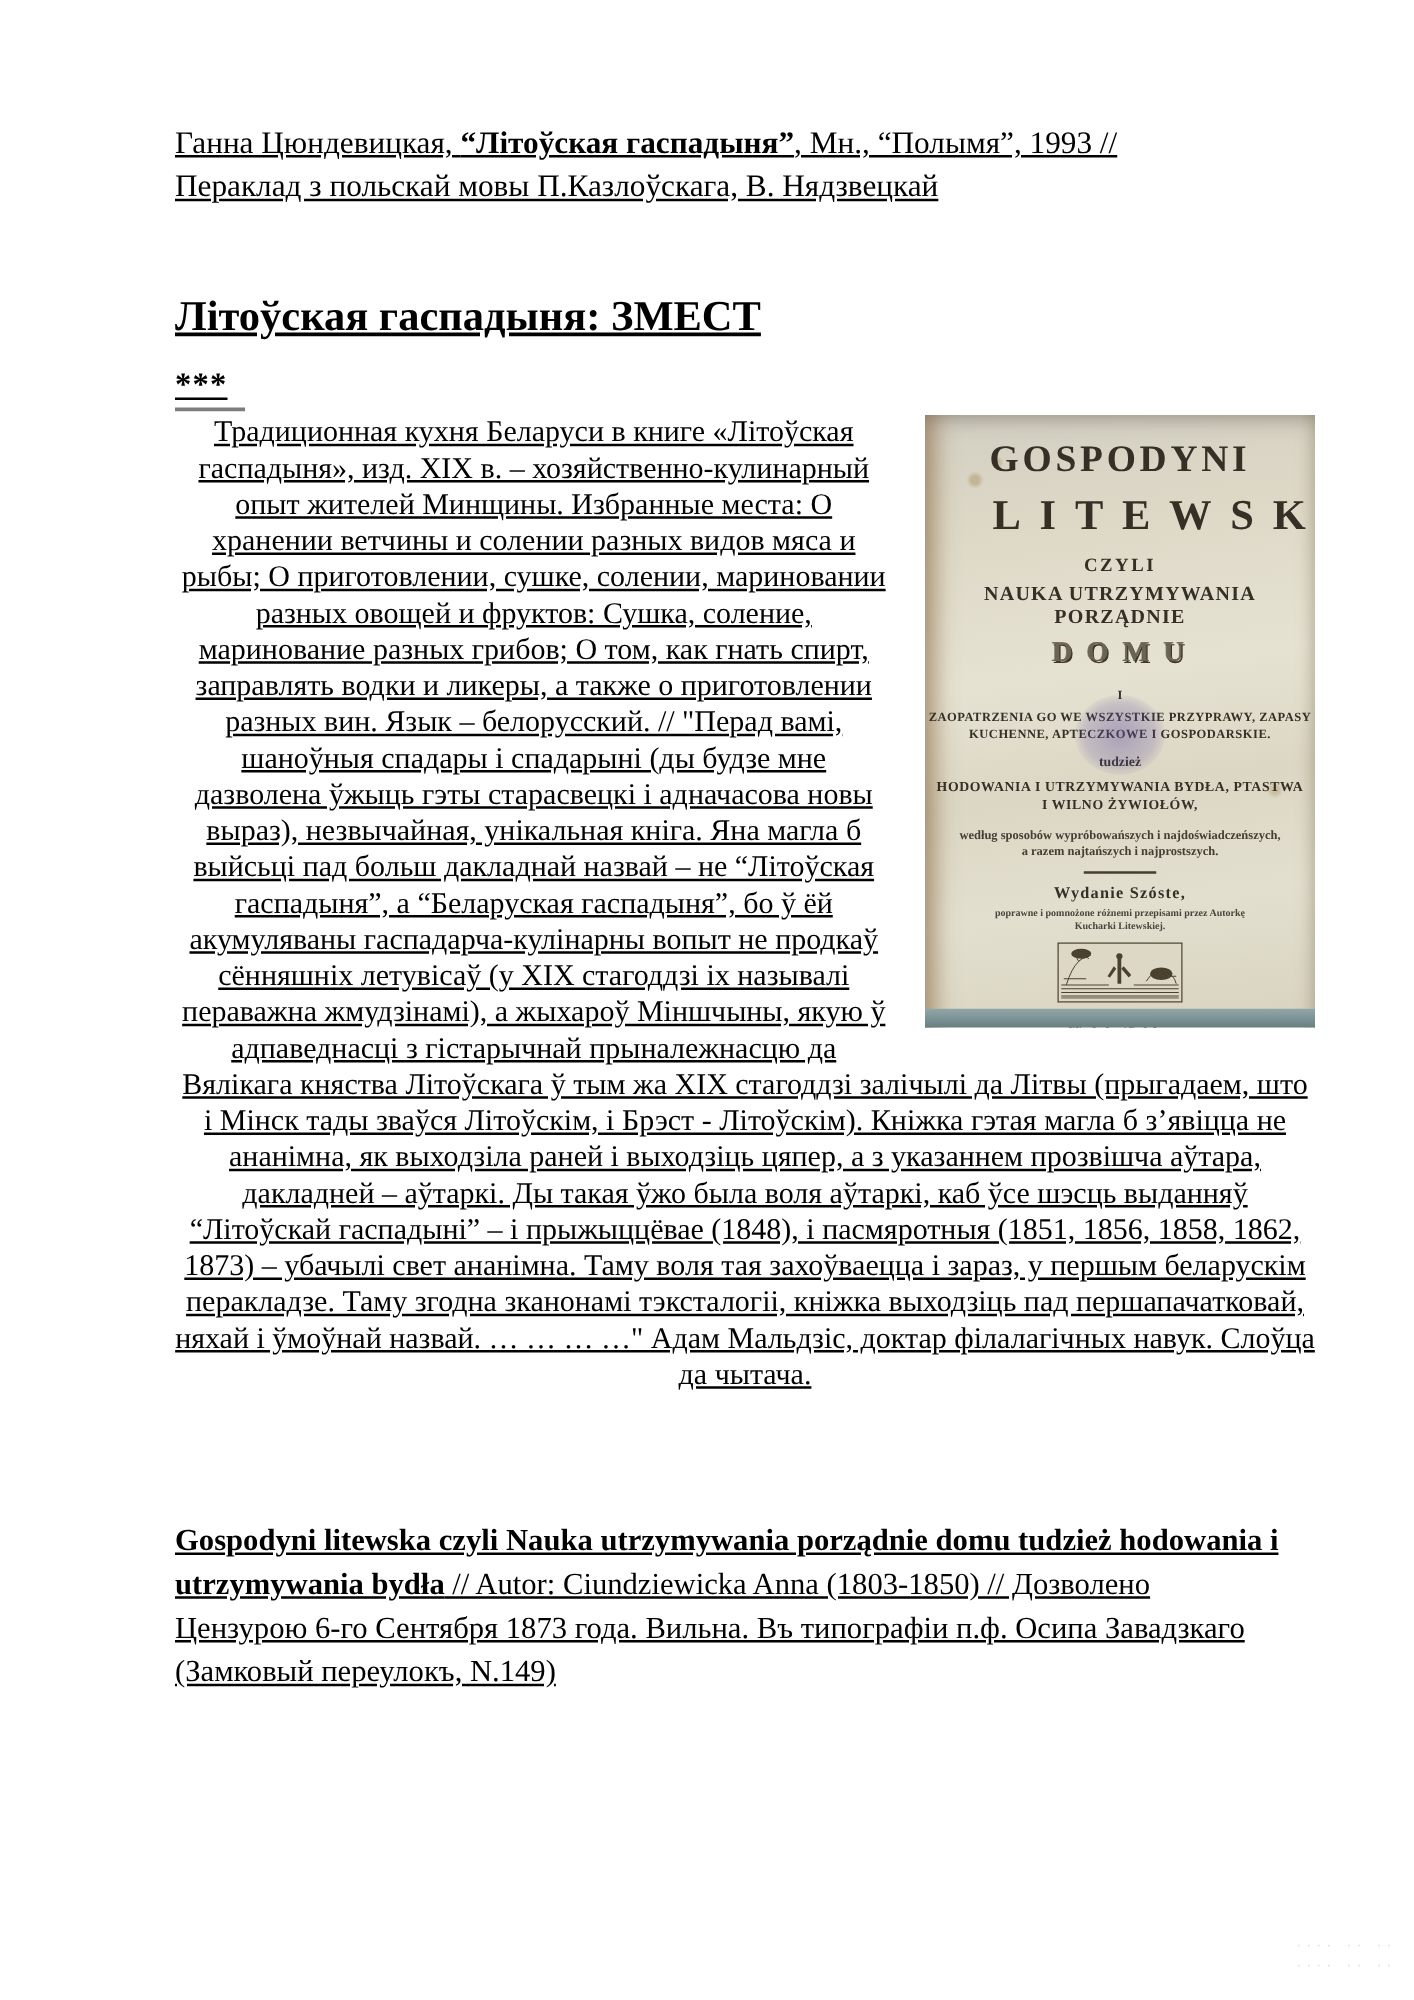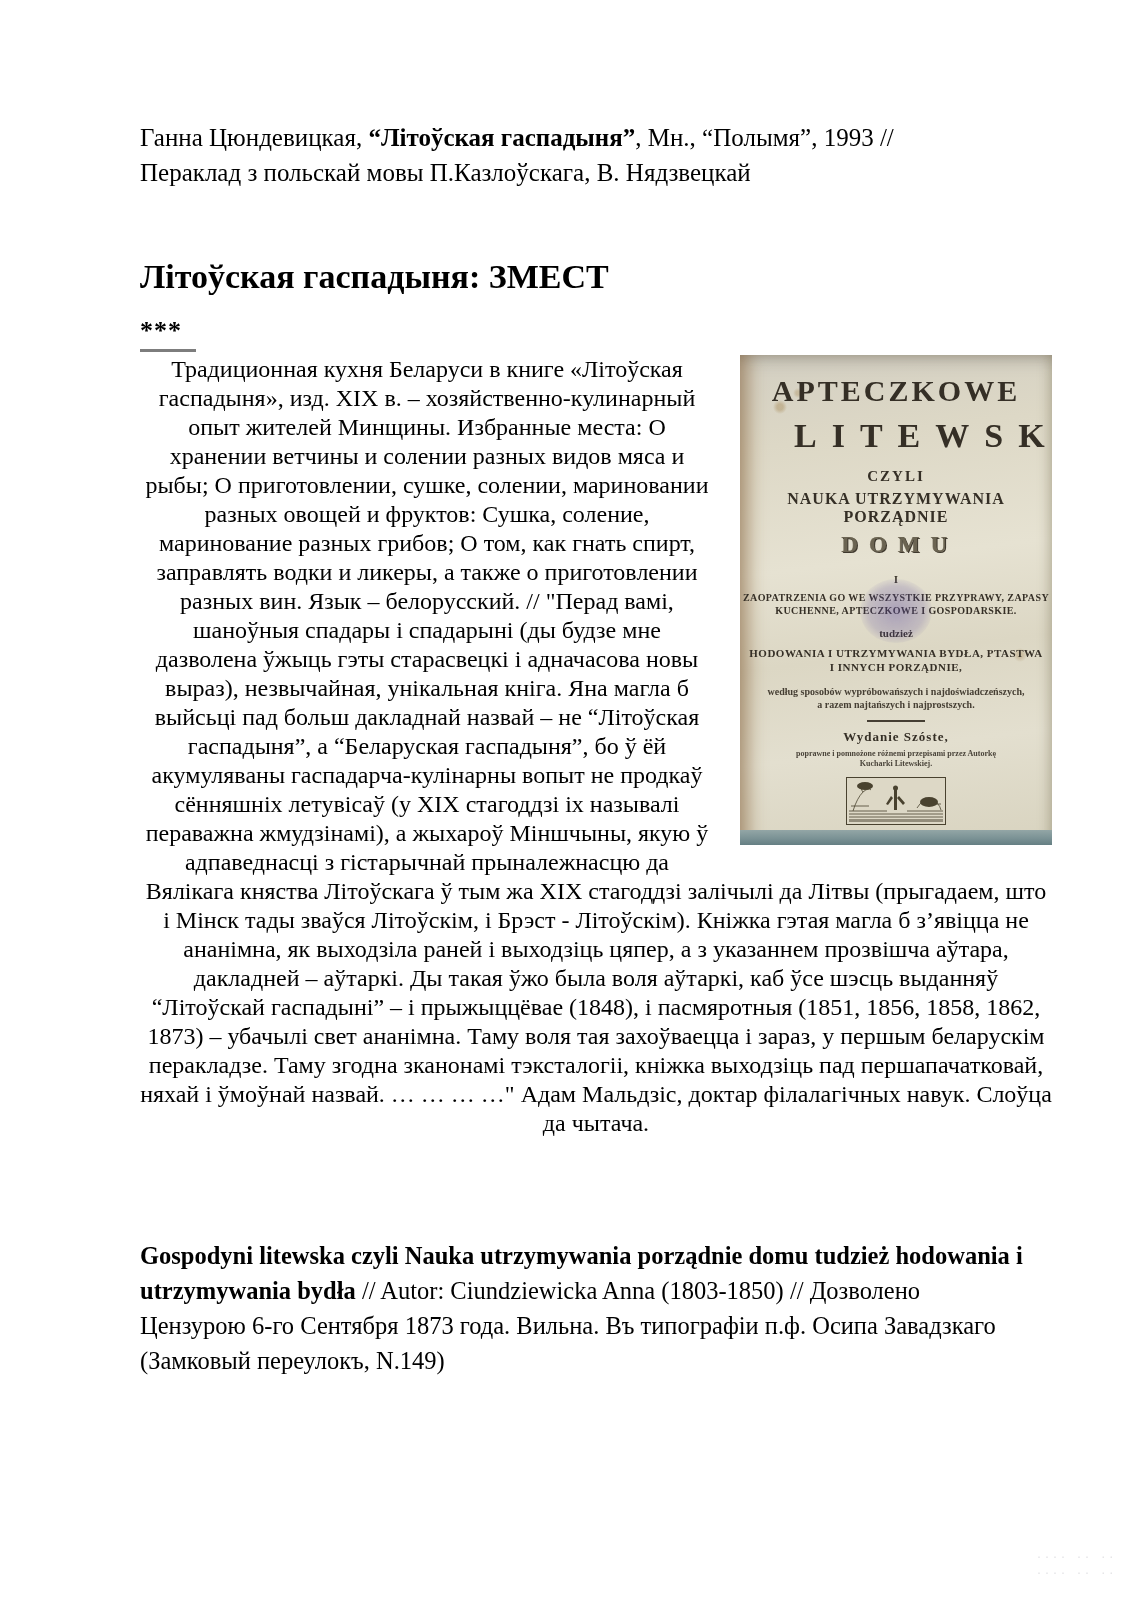--- a/index.html
+++ b/index.html
@@ -1,20 +1,20 @@
 <!DOCTYPE html>
 <html><head>
 <meta charset="utf-8">
 <style>
   html,body{margin:0;padding:0;background:#ffffff;}
   .page{
     position:relative;width:1131px;height:1600px;background:#ffffff;overflow:hidden;
     font-family:"Liberation Serif","DejaVu Serif",serif;color:#000;
   }
-  .content{position:absolute;left:140px;top:120px;width:912px;}
+  .content{position:absolute;left:140px;top:97px;width:912px;text-decoration:underline;}
   .citation{font-size:25px;line-height:35px;margin:0;}
   .citation .bold{font-weight:bold;}
   .heading{font-size:34px;line-height:35px;font-weight:bold;margin:69px 0 0 0;}
   .marker{font-size:26px;line-height:26px;margin-top:24px;font-weight:bold;letter-spacing:1px;}
   .rule{width:56px;height:3px;background:#7d7d7d;margin-top:5px;}
   .bodywrap{margin-top:3px;}
   .body-text{font-size:24px;line-height:29px;margin:0;text-align:center;}
   
   .book-photo{
     float:right;width:312px;height:490px;margin:0 0 10px 26px;position:relative;overflow:hidden;
@@ -70,29 +70,29 @@
     </p>
 
     <div class="heading">Літоўская гаспадыня: ЗМЕСТ</div>
 
     <div class="marker">***</div>
     <div class="rule"></div>
 
     <div class="bodywrap">
 
       <div class="book-photo">
-        <div class="bp-t1">APTECZKOWE</div>
+        <div class="bp-t1">GOSPODYNI</div>
         <div class="bp-t2">LITEWSKA</div>
         <div class="bp-czyli">CZYLI</div>
         <div class="bp-sub1">NAUKA UTRZYMYWANIA PORZĄDNIE</div>
         <div class="bp-domu">DOMU</div>
         <div class="bp-i">I</div>
         <div class="bp-small"><span>ZAOPATRZENIA GO WE WSZYSTKIE PRZYPRAWY, ZAPASY</span><br><span>KUCHENNE, APTECZKOWE I GOSPODARSKIE.</span></div>
         <div class="bp-tudziez">tudzież</div>
-        <div class="bp-hod"><span>HODOWANIA I UTRZYMYWANIA BYDŁA, PTASTWA</span><br><span>I INNYCH PORZĄDNIE,</span></div>
+        <div class="bp-hod"><span>HODOWANIA I UTRZYMYWANIA BYDŁA, PTASTWA</span><br><span>I WILNO ŻYWIOŁÓW,</span></div>
         <div class="bp-wedlug"><span>według sposobów wypróbowańszych i najdoświadczeńszych,</span><br><span>a razem najtańszych i najprostszych.</span></div>
         <div class="bp-rule"></div>
         <div class="bp-edition">Wydanie Szóste,</div>
         <div class="bp-ednote"><span>poprawne i pomnożone różnemi przepisami przez Autorkę</span><br><span>Kucharki Litewskiej.</span></div>
         <svg class="bp-vignette" viewBox="0 0 98 46" xmlns="http://www.w3.org/2000/svg">
           <rect x="0" y="0" width="98" height="46" fill="#ddd8c6"></rect>
           <g stroke="#49422f" stroke-width="0.8" fill="none">
             <line x1="2" y1="36" x2="96" y2="36"></line>
               <line x1="2" y1="39" x2="96" y2="39"></line>
             <line x1="2" y1="33" x2="40" y2="33"></line>

